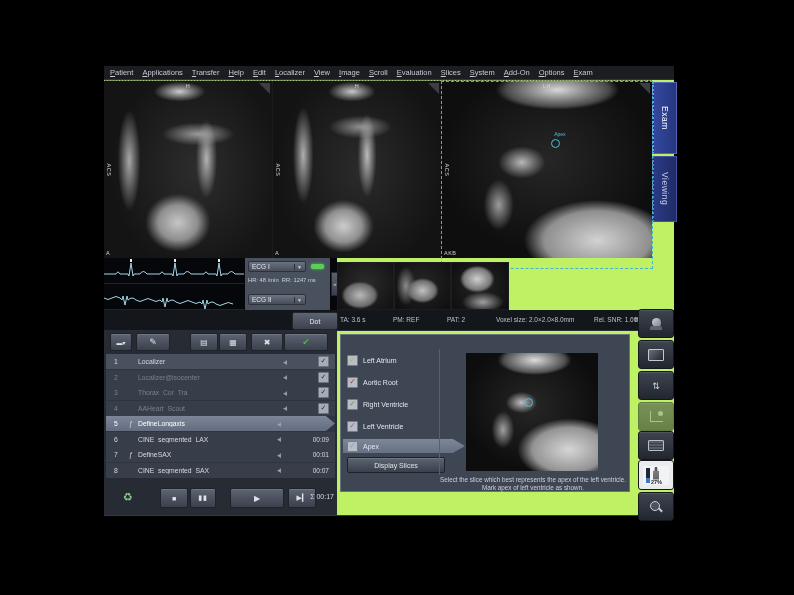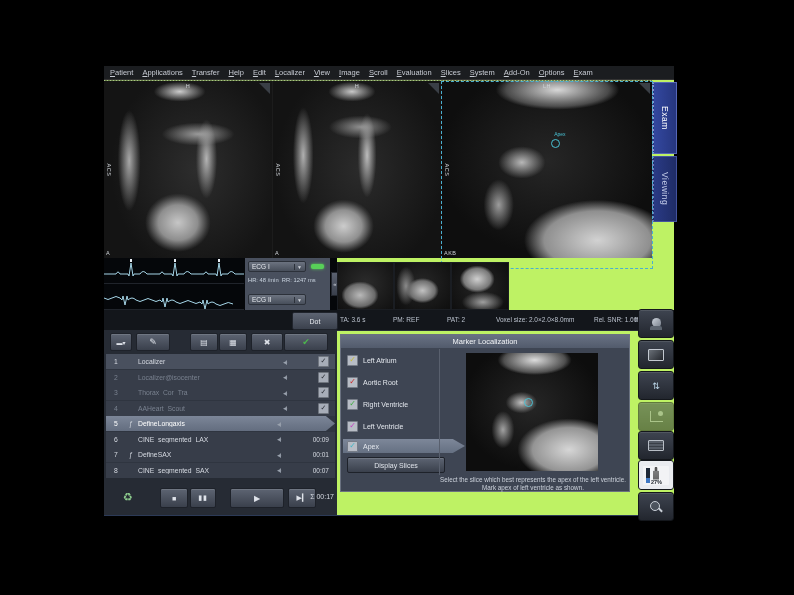--- a/index.html
+++ b/index.html
@@ -330,21 +330,20 @@
         </div>
       <div class="btn pb" style="left:56px;width:26px;font-size:7px;">■</div>
       <div class="btn pb" style="left:86px;width:24px;font-size:7px;letter-spacing:1px;">▮▮</div>
       <div class="btn pb" style="left:126px;width:52px;font-size:8px;">▶</div>
       <div class="btn pb" style="left:184px;width:26px;font-size:7px;">▶▎</div>
       <span class="sumlbl">Σ 00:17</span>
     </div>
   </div>
 
   <div class="abs markerpanel">
-    <div class="mp-title">Marker Localization</div>
 
     <div class="mk" style="top:18px;">
       <span class="mkbox" style="color: rgb(200, 184, 50);">✓</span>
       <span>Left Atrium</span>
     </div>
     <div class="mk" style="top:40px;">
       <span class="mkbox" style="color: rgb(204, 38, 38);">✓</span>
       <span>Aortic Root</span>
     </div>
     <div class="mk" style="top:62px;">

